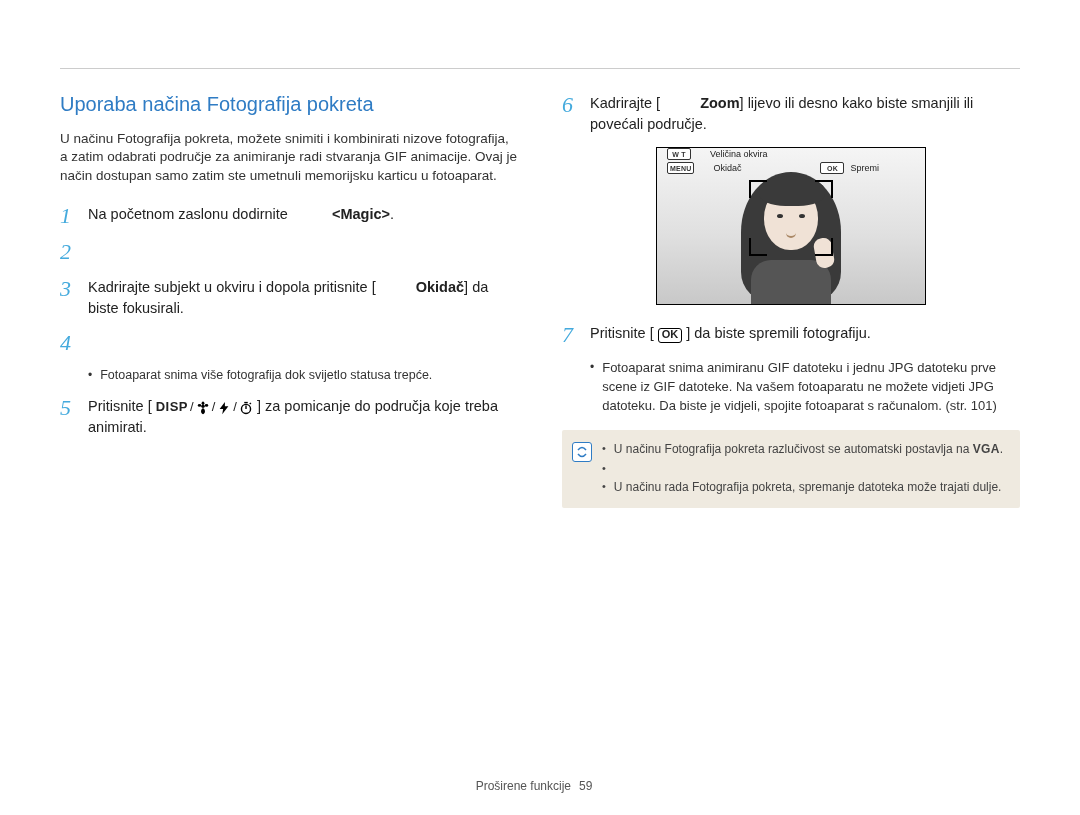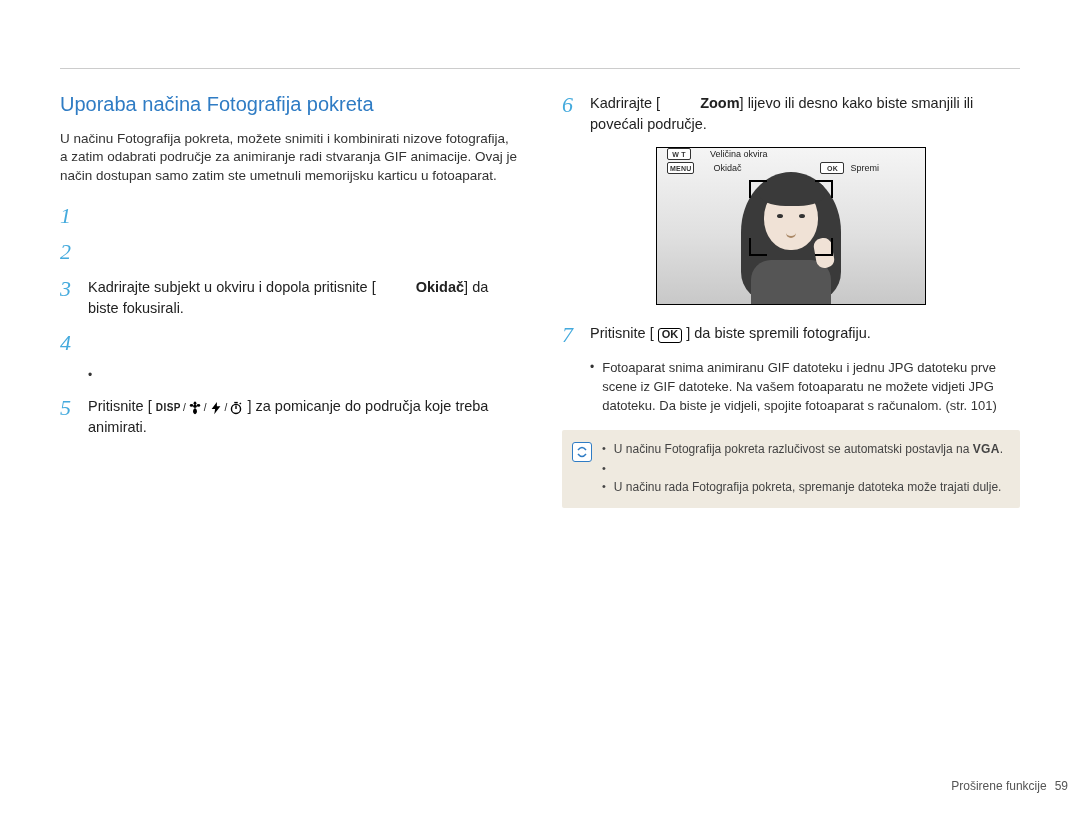--- a/index.html
+++ b/index.html
@@ -113,21 +113,21 @@
   .bullet-line .dot {
     margin-right: 8px;
     font-size: 12px;
     line-height: 1.4;
     flex-shrink: 0;
   }
   .disp-cluster {
     display: inline-flex;
     align-items: center;
     font-weight: bold;
-    font-size: 10px;
+    font-size: 13px;
     gap: 0;
   }
   .disp-text { font-weight:bold; font-family: Arial; letter-spacing: .5px; }
   .sep { padding: 0 2px; font-weight: normal;}
   .flower-icon, .bolt-icon, .timer-icon {
     display:inline-block; width:14px; height:14px; vertical-align:middle;
   }
   .screen {
     width: 270px;
     margin: 12px auto 18px auto;
@@ -249,21 +249,21 @@
   }
   .info-list .b{ display:flex; margin-bottom:2px;}
   .info-list .b .dot{ margin-right:8px; flex-shrink:0; font-size:11px;}
   .vga{
     font-weight:bold; font-family: Arial; font-stretch: condensed; letter-spacing:0.3px;
   }
   .footer {
     position: absolute;
     left: 0; right: 12px;
     bottom: 22px;
-    text-align: right;
+    text-align: center;
     font-size: 12px;
     color: #555;
   }
   .footer .pg {
     margin-left: 8px;
   }
 </style>
 </head>
 <body>
 
@@ -271,38 +271,42 @@
   <hr class="hr">
 
   <div class="cols">
 
     <div class="col">
       <h2 class="section-title">Uporaba načina Fotografija pokreta</h2>
       <p class="intro">U načinu Fotografija pokreta, možete snimiti i kombinirati nizove fotografija, a zatim odabrati područje za animiranje radi stvaranja GIF animacije. Ovaj je način dostupan samo zatim ste umetnuli memorijsku karticu u fotoaparat.</p>
 
       <div class="step">
         <div class="step-num">1</div>
+        <div class="step-text">
+          <span>Na početnom zaslonu dodirnite </span><span class="bold">&lt;Magic&gt;</span><span>.</span>
+        </div>
       </div>
 
       <div class="step">
         <div class="step-num">2</div>
       </div>
 
       <div class="step">
         <div class="step-num">3</div>
         <div class="step-text">
           <span>Kadrirajte subjekt u okviru i dopola pritisnite [</span><span class="bold">Okidač</span><span>] da biste fokusirali.</span>
         </div>
       </div>
 
       <div class="step">
         <div class="step-num">4</div>
       </div>
       <div class="bullet-line">
         <span class="dot">•</span>
+        <span>Fotoaparat snima više fotografija dok svijetlo statusa trepće.</span>
       </div>
 
       <div class="step">
         <div class="step-num">5</div>
         <div class="step-text">
           <span>Pritisnite [</span>
           <span class="disp-cluster">
             <span class="disp-text">DISP</span>
               <span class="sep">/</span>
             <svg class="flower-icon" viewBox="0 0 16 16">

